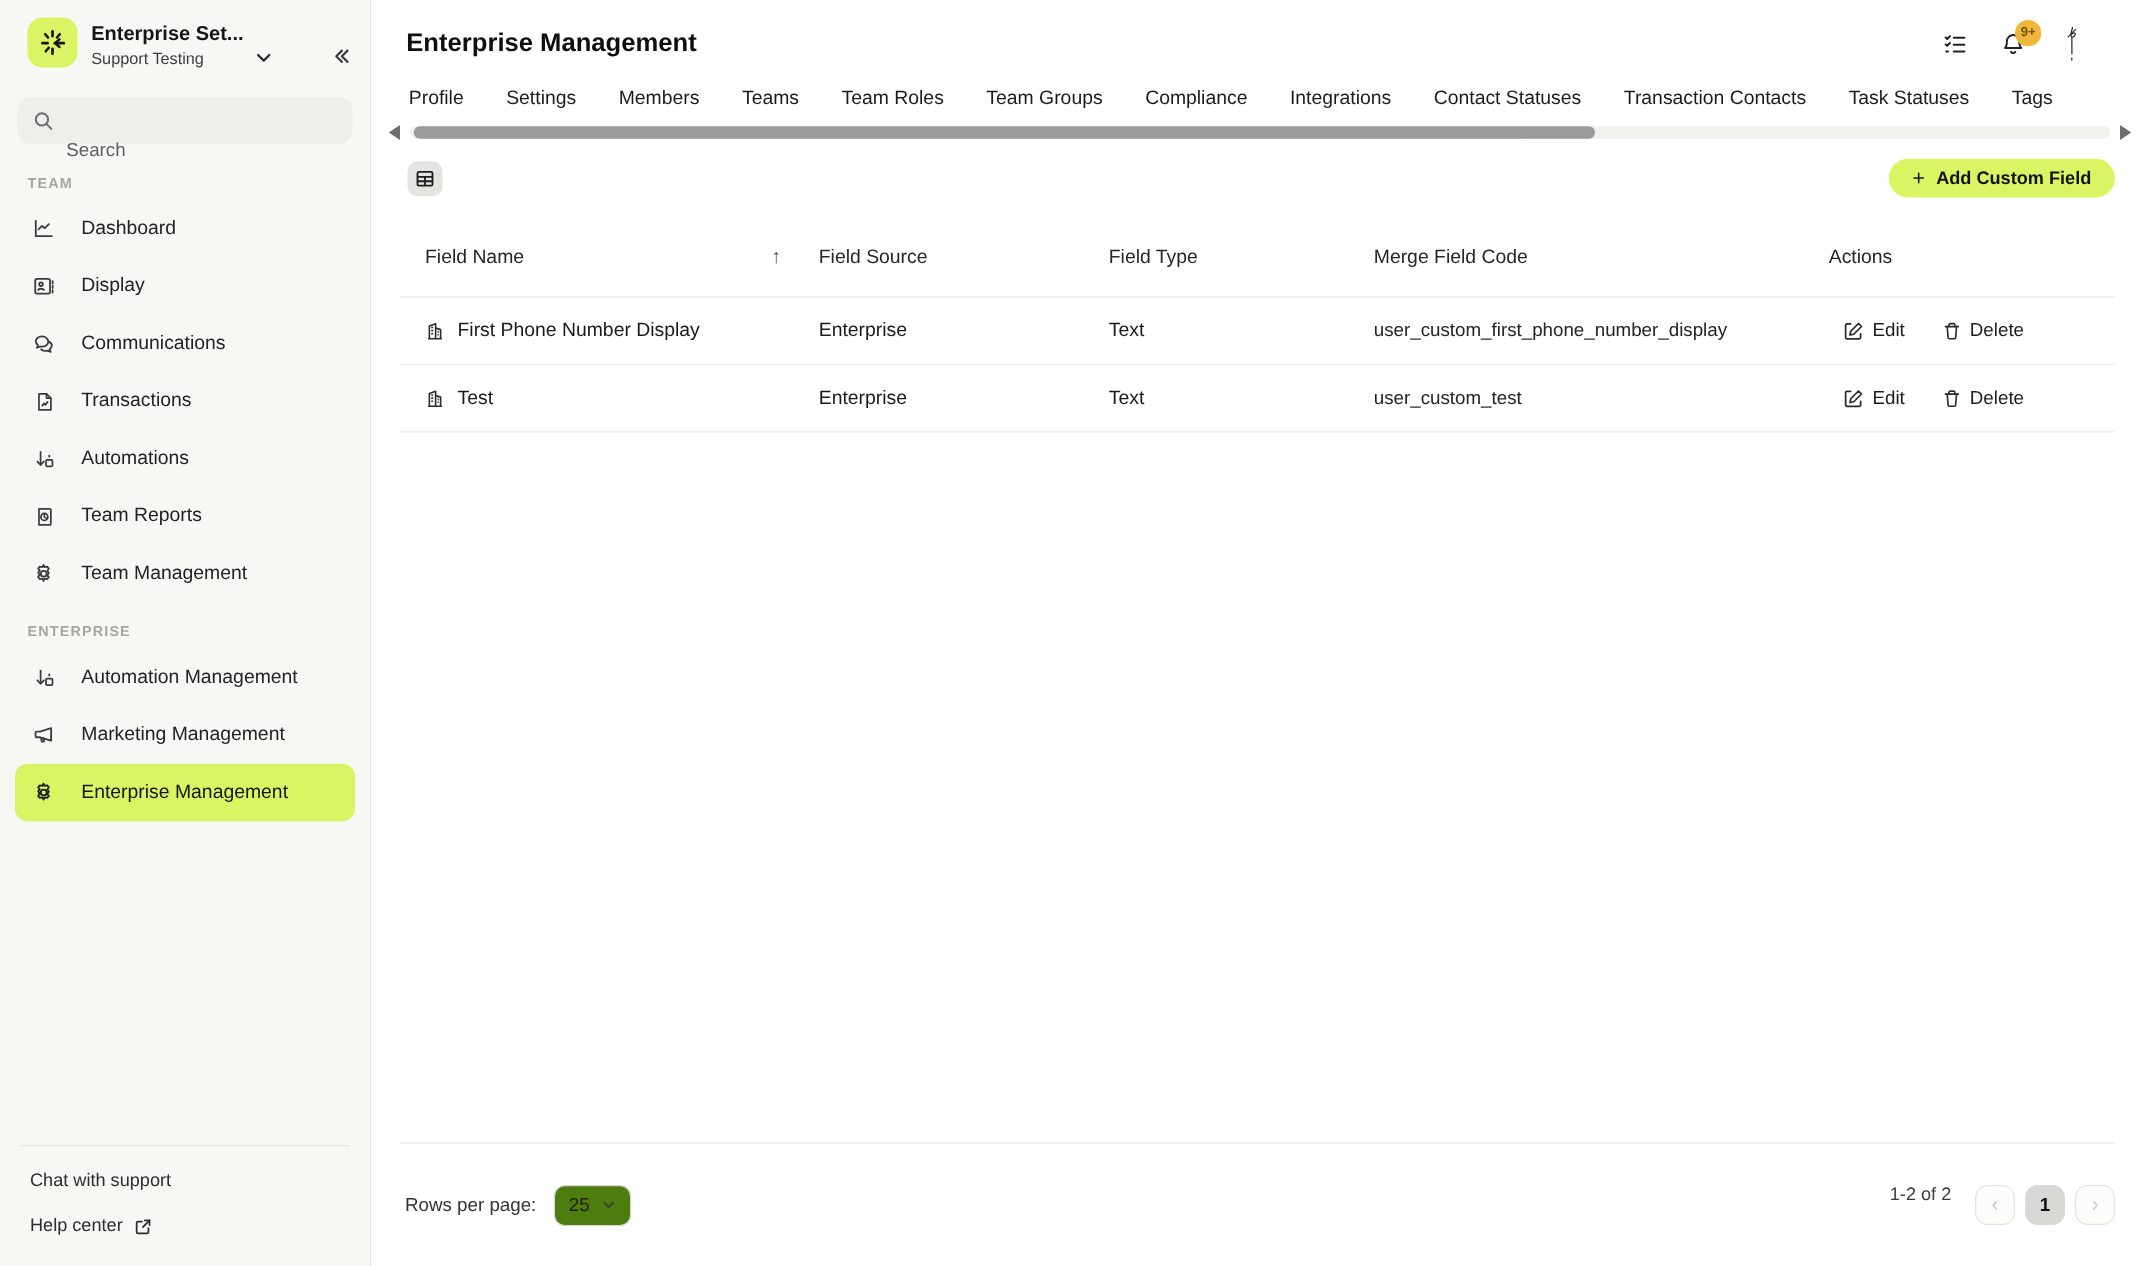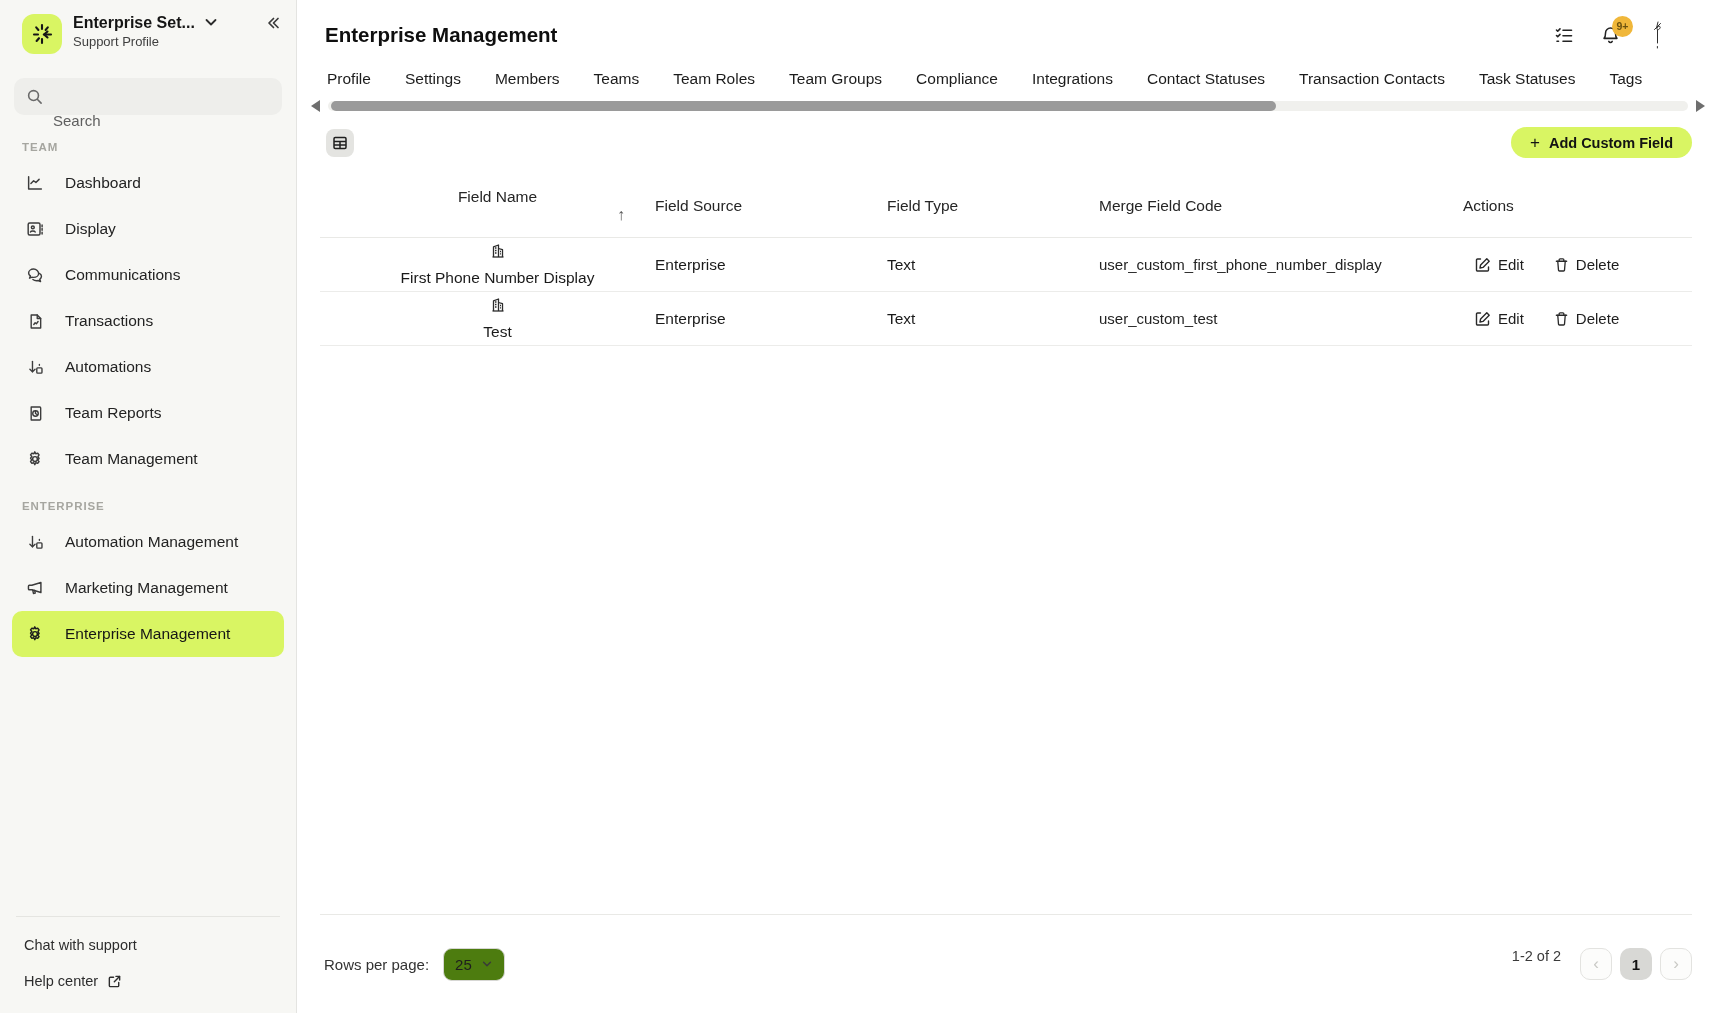--- a/index.html
+++ b/index.html
@@ -10,21 +10,21 @@
     -webkit-font-smoothing:antialiased;
   }
   svg { display:block; }
 
   
   .sidebar {
     position:absolute; left:0; top:0; bottom:0; width:297px;
     background:#f7f7f4; border-right:1px solid #e4e4e1;
     display:flex; flex-direction:column;
   }
-  .ws-row { display:flex; align-items:flex-start; padding:14px 14px 0 22px; }
+  .ws-row { display:flex; align-items:flex-end; padding:14px 14px 0 22px; }
   .ws-logo { width:40px; height:40px; border-radius:12px; background:#d9f563;
     display:grid; place-items:center; flex:none; }
   .ws-text { margin-left:11px; min-width:0; }
   .ws-name { font-size:16px; font-weight:700; color:#151515; white-space:nowrap; }
   .ws-sub { font-size:13px; color:#3f3f3f; margin-top:2px; }
   .ws-caret { margin-left:8px; color:#2c2c2c; }
   .ws-collapse { margin-left:auto; color:#3a3a3a; }
 
   .search-box { margin:24px 14px 0 14px; height:37px; background:#eeeeeb;
     border-radius:10px; display:flex; align-items:center; padding:0 12px; gap:10px; }
@@ -72,21 +72,21 @@
     display:grid; place-items:center; cursor:pointer; color:#1f1f1f; }
   .add-btn { margin-left:auto; height:31px; border-radius:16px; background:#d9f563;
     display:flex; align-items:center; gap:9px; padding:0 19px; font-size:14.5px;
     font-weight:600; color:#131313; cursor:pointer; }
   .add-btn .plus { font-size:17px; font-weight:500; line-height:1; }
 
   .table { margin:16px 27px 0 23px; }
   .trow { display:grid; grid-template-columns:335px 232px 212px 364px 1fr; align-items:center; }
   .trow.head { height:64px; border-bottom:1px solid #e9e9e6; font-size:15.5px; font-weight:500; color:#262626; }
   .trow.body { height:54px; border-bottom:1px solid #ececea; font-size:15.5px; color:#1a1a1a; }
-  .cell-first { padding-left:20px; display:flex; align-items:center;flex-direction:column; }
+  .cell-first { padding-left:20px; display:flex; align-items:center; }
   .head .cell-first .sort { margin-left:auto; margin-right:30px; color:#5a5a5a; font-size:16px; }
   .name-cell { gap:10px; }
   .name-cell .bicon { color:#2c2c2c; flex:none; display:flex; }
   .code-cell { font-size:15px; color:#232323; }
   .actions-cell { display:flex; align-items:flex-start; gap:30px; padding-left:12px; }
   .action-btn { display:flex; align-items:center; gap:7px; font-size:15px; color:#1d1d1d; cursor:pointer; }
   .action-btn .aicon { color:#2a2a2a; display:flex; }
 
   .footer-bar { position:absolute; left:23px; right:27px; bottom:0; height:99px;
     border-top:1px solid #e9e9e6; display:flex; align-items:center; padding-left:4px; }
@@ -114,21 +114,21 @@
           <path d="M17.8 5.4l-2.2 2.6"></path>
         <path d="M4 12.5h4"></path>
           <path d="M6.6 19l2.4-2.8"></path>
           <path d="M12 21v-4"></path>
         <path d="M21 12.5h-7"></path>
           <path d="M17.5 9.5l-3.4 3 3.4 3" fill="none"></path>
       </svg>
     </div>
     <div class="ws-text">
       <div class="ws-name">Enterprise Set...</div>
-      <div class="ws-sub">Support Profile</div>
+      <div class="ws-sub">Support Testing</div>
     </div>
     <span class="ws-caret">
       <svg width="16" height="16" viewBox="0 0 16 16" fill="none" stroke="currentColor" stroke-width="1.8" stroke-linecap="round" stroke-linejoin="round">
           <path d="M3.5 6l4.5 4.5L12.5 6"></path>
         </svg>
     </span>
     <span class="ws-collapse">
       <svg width="18" height="18" viewBox="0 0 18 18" fill="none" stroke="currentColor" stroke-width="1.7" stroke-linecap="round" stroke-linejoin="round">
           <path d="M9.5 4.5L5 9l4.5 4.5"></path>
           <path d="M14 4.5L9.5 9l4.5 4.5"></path>

